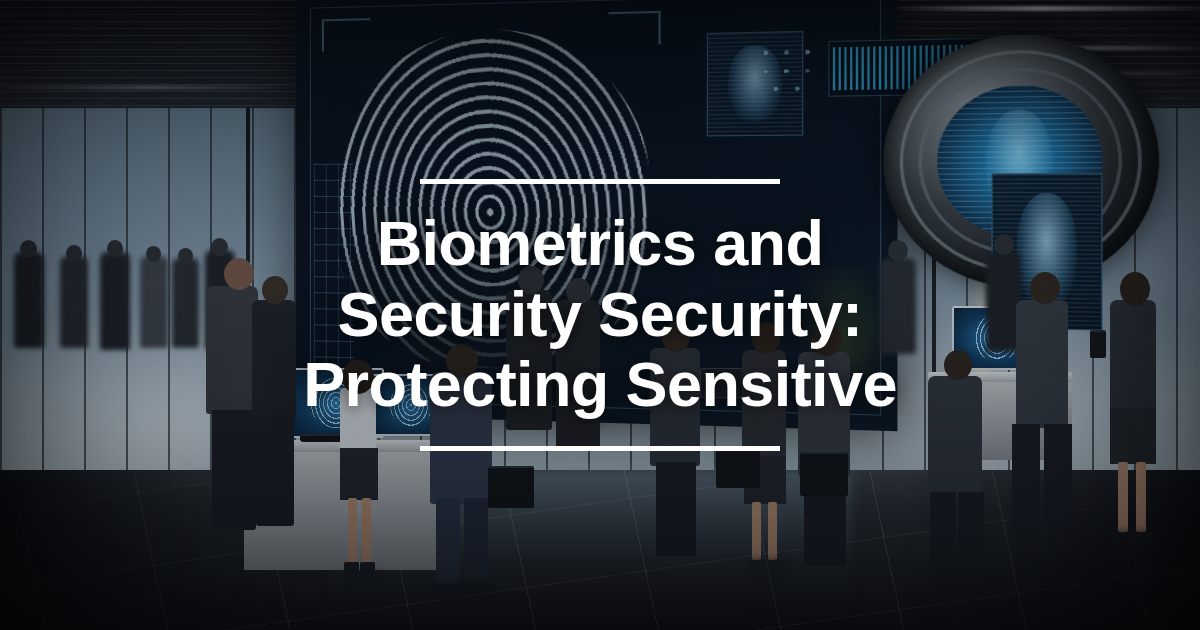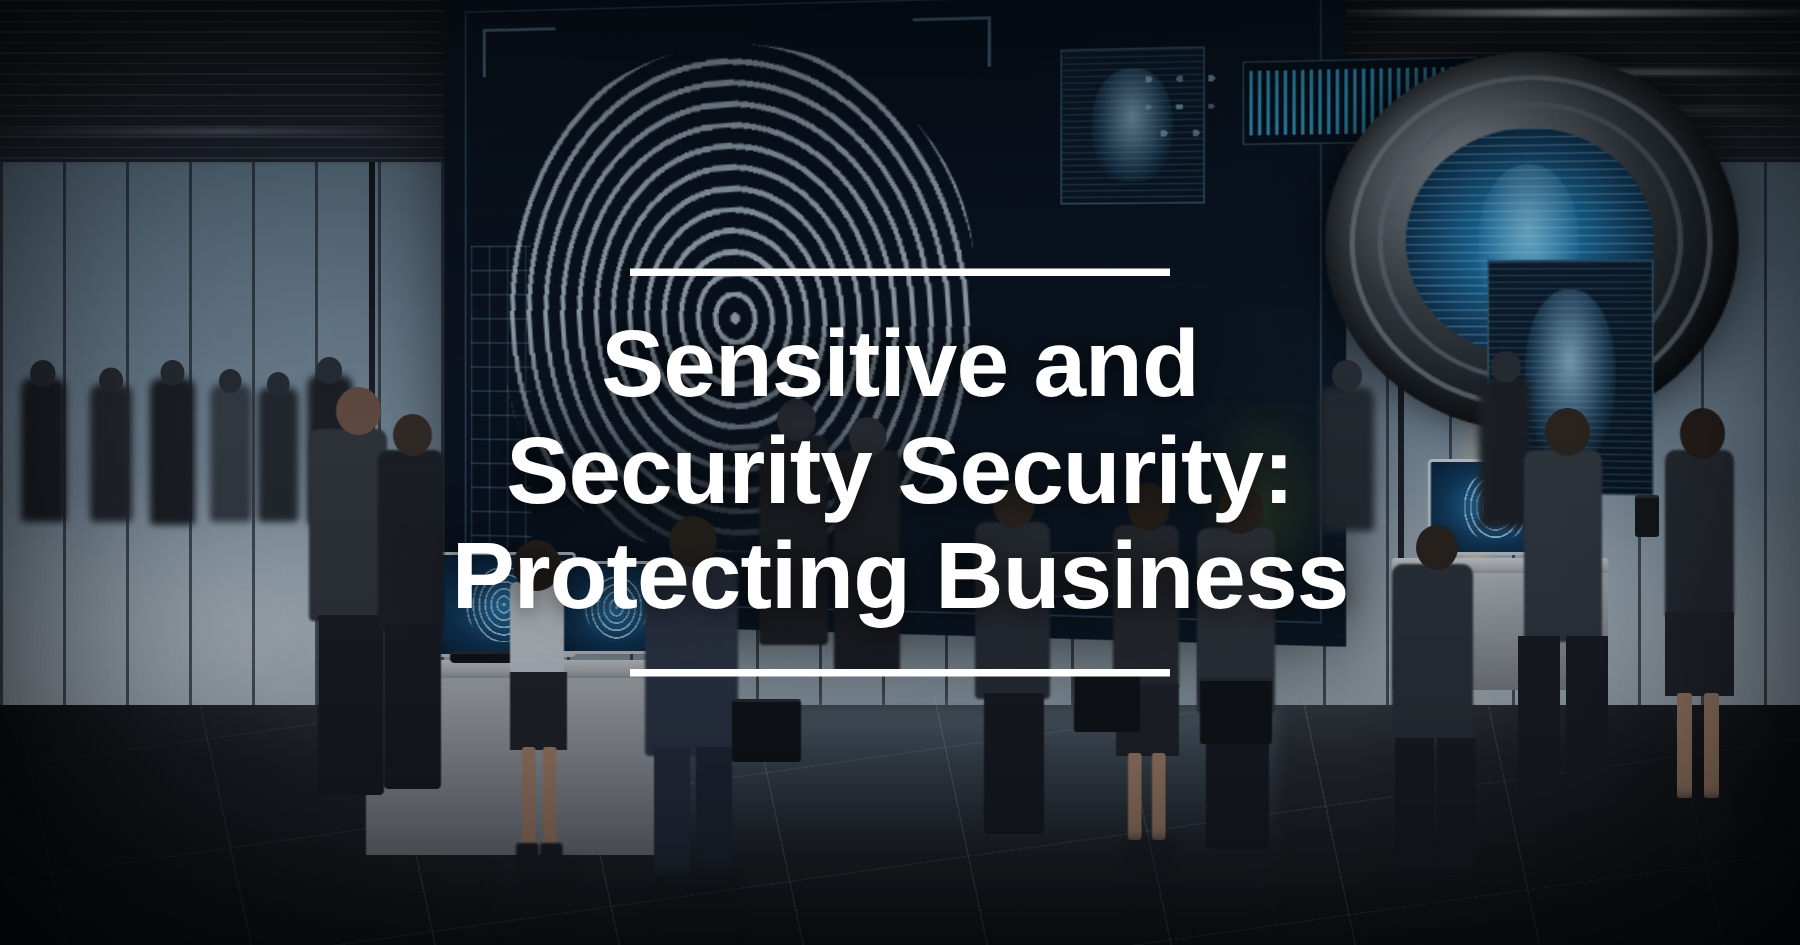--- a/index.html
+++ b/index.html
@@ -447,20 +447,20 @@
     <div class="refl" style="left:930px;top:584px;width:56px;height:44px;"></div>
     <div class="refl" style="left:1114px;top:530px;width:40px;height:66px;"></div>
 
     <div class="tint"></div>
     <div class="vignette"></div>
   </div>
 
   <div class="overlay">
     <div class="rule top"></div>
     <h1 class="title">
-      <span>Sensitive and</span><br>
+      <span>Biometrics and</span><br>
       <span>Security Security:</span><br>
-      <span>Protecting Business</span><br>
+      <span>Protecting Sensitive</span><br>
     </h1>
     <div class="rule bottom"></div>
   </div>
 
 </div>
 
 </body></html>

